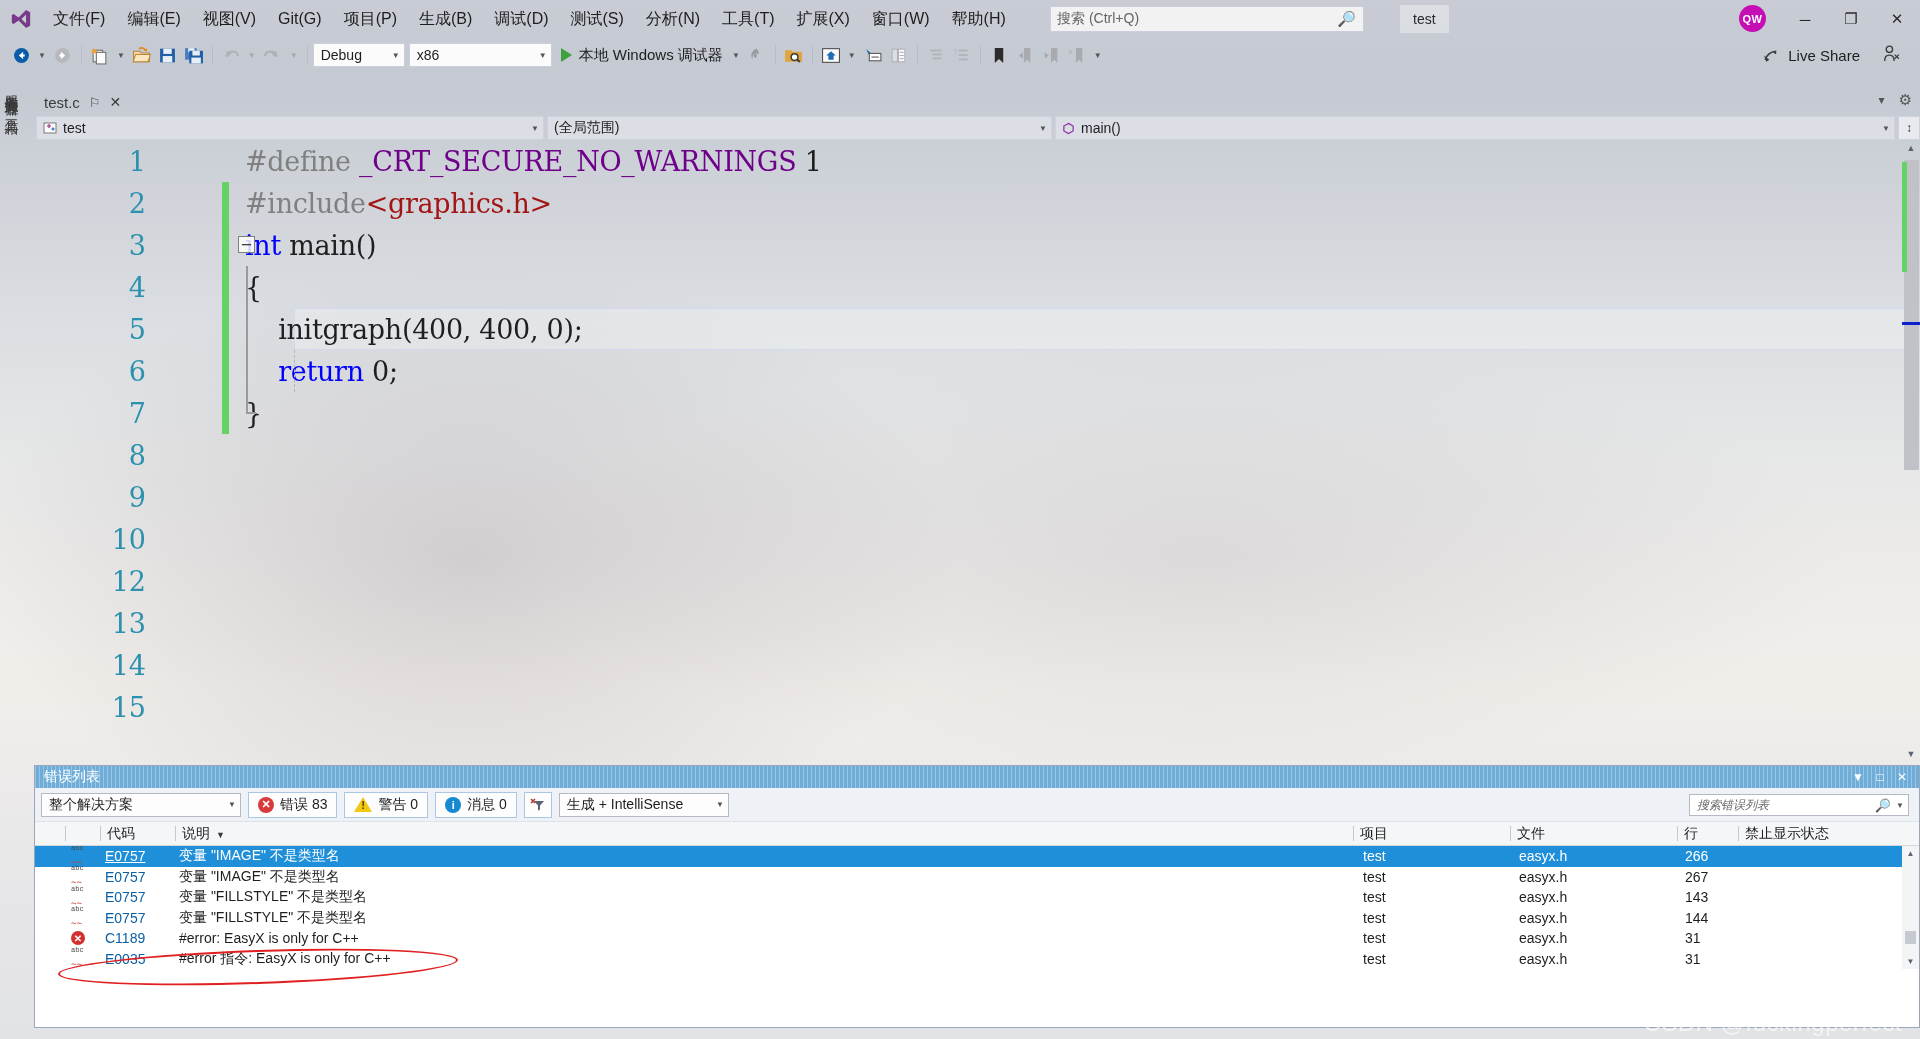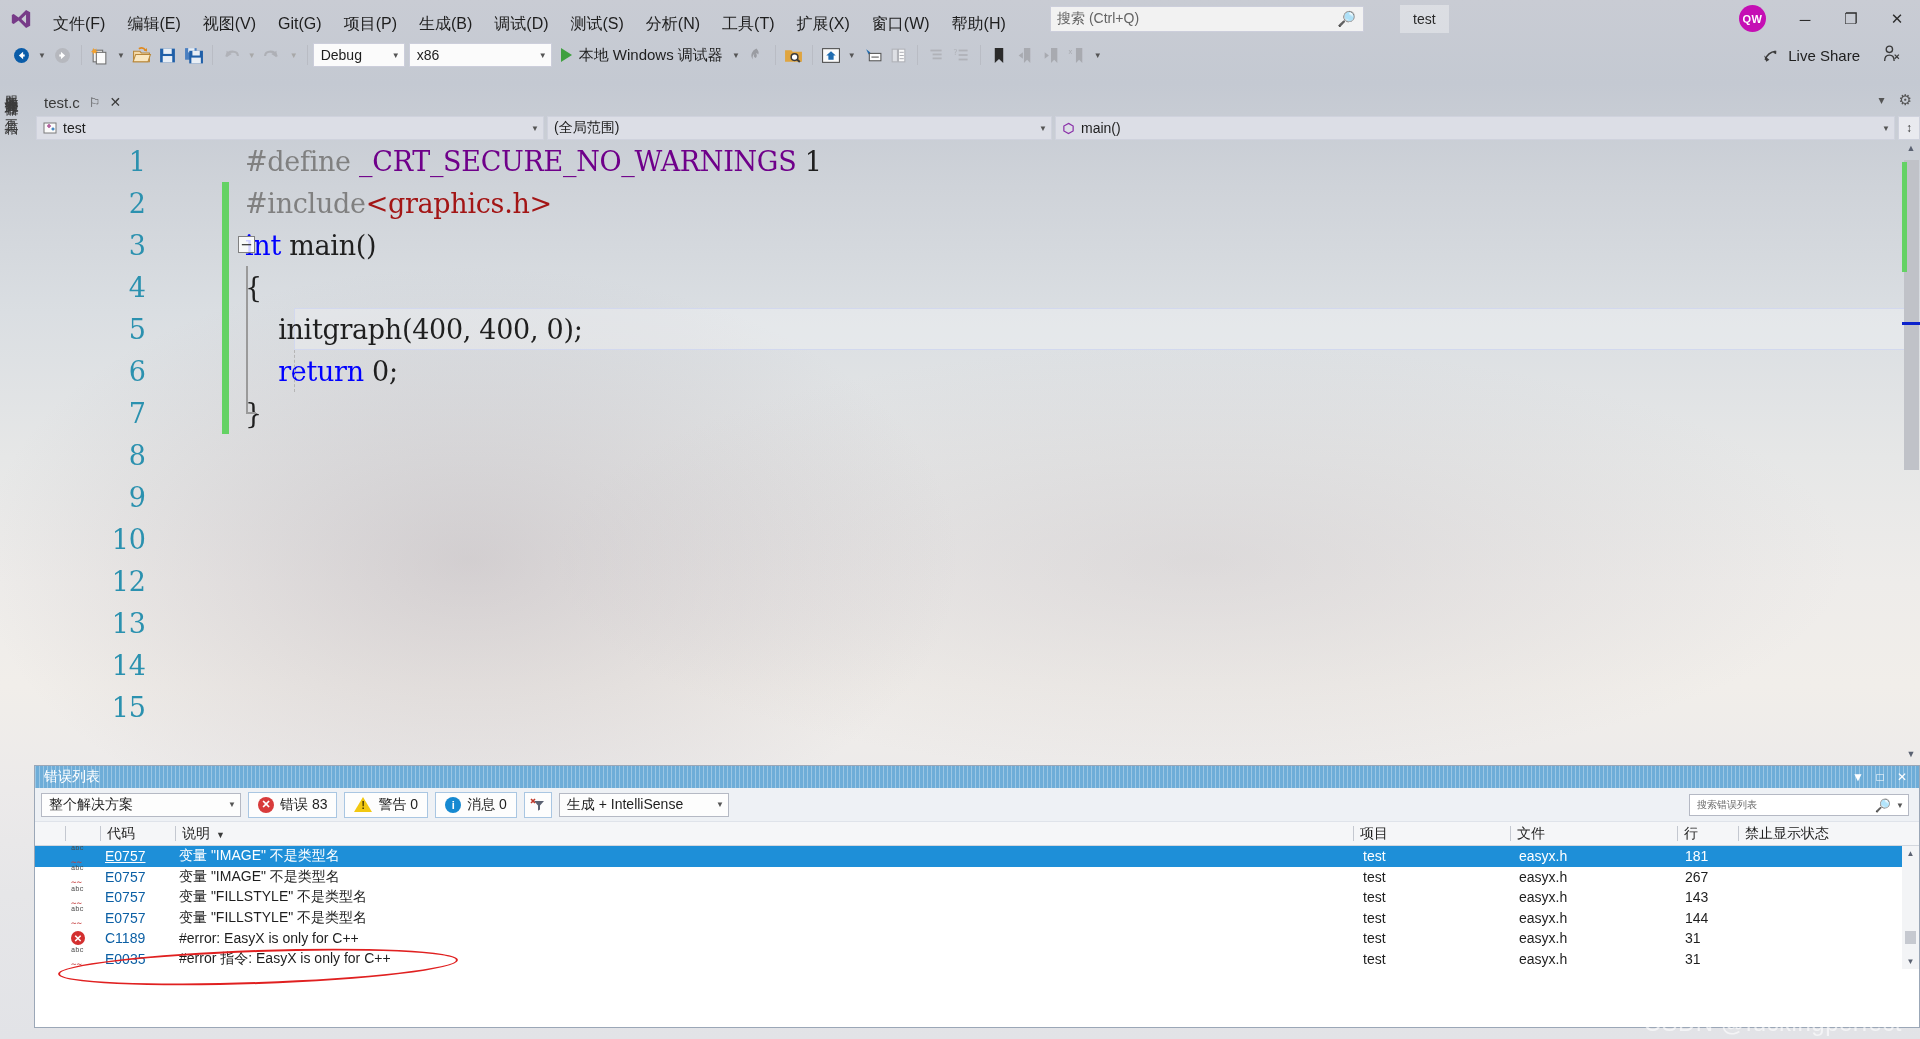--- a/index.html
+++ b/index.html
@@ -23,21 +23,21 @@
 
   
   .titlebar {
     position: absolute; left: 0; top: 0; width: 1920px; height: 38px;
     display: flex; align-items: center;
   }
   .vs-logo {
     width: 42px; height: 38px; display: flex; align-items: center; justify-content: center;
   }
   .vs-logo svg { display:block; }
-  .menu { display: flex; align-items: flex-end; height: 38px; }
+  .menu { display: flex; align-items: center; height: 38px; }
   .menu-item {
     font-size: 16px; color: #1e1e1e; padding: 5px 11px; line-height: 18px;
     white-space: nowrap; cursor: default;
   }
 
   .search-box {
     position: absolute; left: 1050px; top: 6px; width: 314px; height: 26px;
     background: #f2f2f2; border: 1px solid #cccedb;
     display: flex; align-items: center; padding: 0 6px;
   }
@@ -246,21 +246,21 @@
     width: 170px; height: 24px; background: #fdfdfd; border: 1px solid #b5b9c4;
     display: flex; align-items: center; padding: 0 4px 0 7px; font-size: 14px; color: #1e1e1e;
   }
   .build-combo .txt { flex: 1; }
   .build-combo .ar { font-size: 8px; color: #555; }
   .err-search {
     position: absolute; right: 10px; top: 28px; width: 220px; height: 22px;
     background: #fff; border: 1px solid #b5b9c4;
     display: flex; align-items: center; padding: 0 4px 0 7px;
   }
-  .err-search .ph { flex: 1; font-size: 10px; color: #6a6a6a; }
+  .err-search .ph { flex: 1; font-size: 12px; color: #6a6a6a; font-style: italic; }
   .err-search .mag { font-size: 13px; color: #2b2b2b; transform: scaleX(-1); }
   .err-search .ar { font-size: 8px; color: #555; margin-left: 5px; }
 
   
   .err-head {
     height: 24px; background: #f5f6f8; border-bottom: 1px solid #d3d7de;
     display: flex; align-items: center; font-size: 14px; color: #1e1e1e;
   }
   .err-head .cell, .err-row .cell { padding: 0 6px; overflow: hidden; white-space: nowrap; }
   .c-gut  { width: 30px; }
@@ -754,21 +754,21 @@
 
       <div class="err-row sel">
         <span class="cell c-gut"></span>
         <span class="cell c-ico">
           <span class="sq-ico"><span class="abc">abc</span>∼∼</span>
         </span>
         <span class="cell c-code"><a class="codelink">E0757</a></span>
         <span class="cell c-desc">变量 "IMAGE" 不是类型名</span>
         <span class="cell c-proj">test</span>
         <span class="cell c-file">easyx.h</span>
-        <span class="cell c-line">181</span>
+        <span class="cell c-line">266</span>
         <span class="cell c-sup"></span>
       </div>
 
       <div class="err-row">
         <span class="cell c-gut"></span>
         <span class="cell c-ico">
           <span class="sq-ico"><span class="abc">abc</span>∼∼</span>
         </span>
         <span class="cell c-code"><a class="codelink">E0757</a></span>
         <span class="cell c-desc">变量 "IMAGE" 不是类型名</span>

